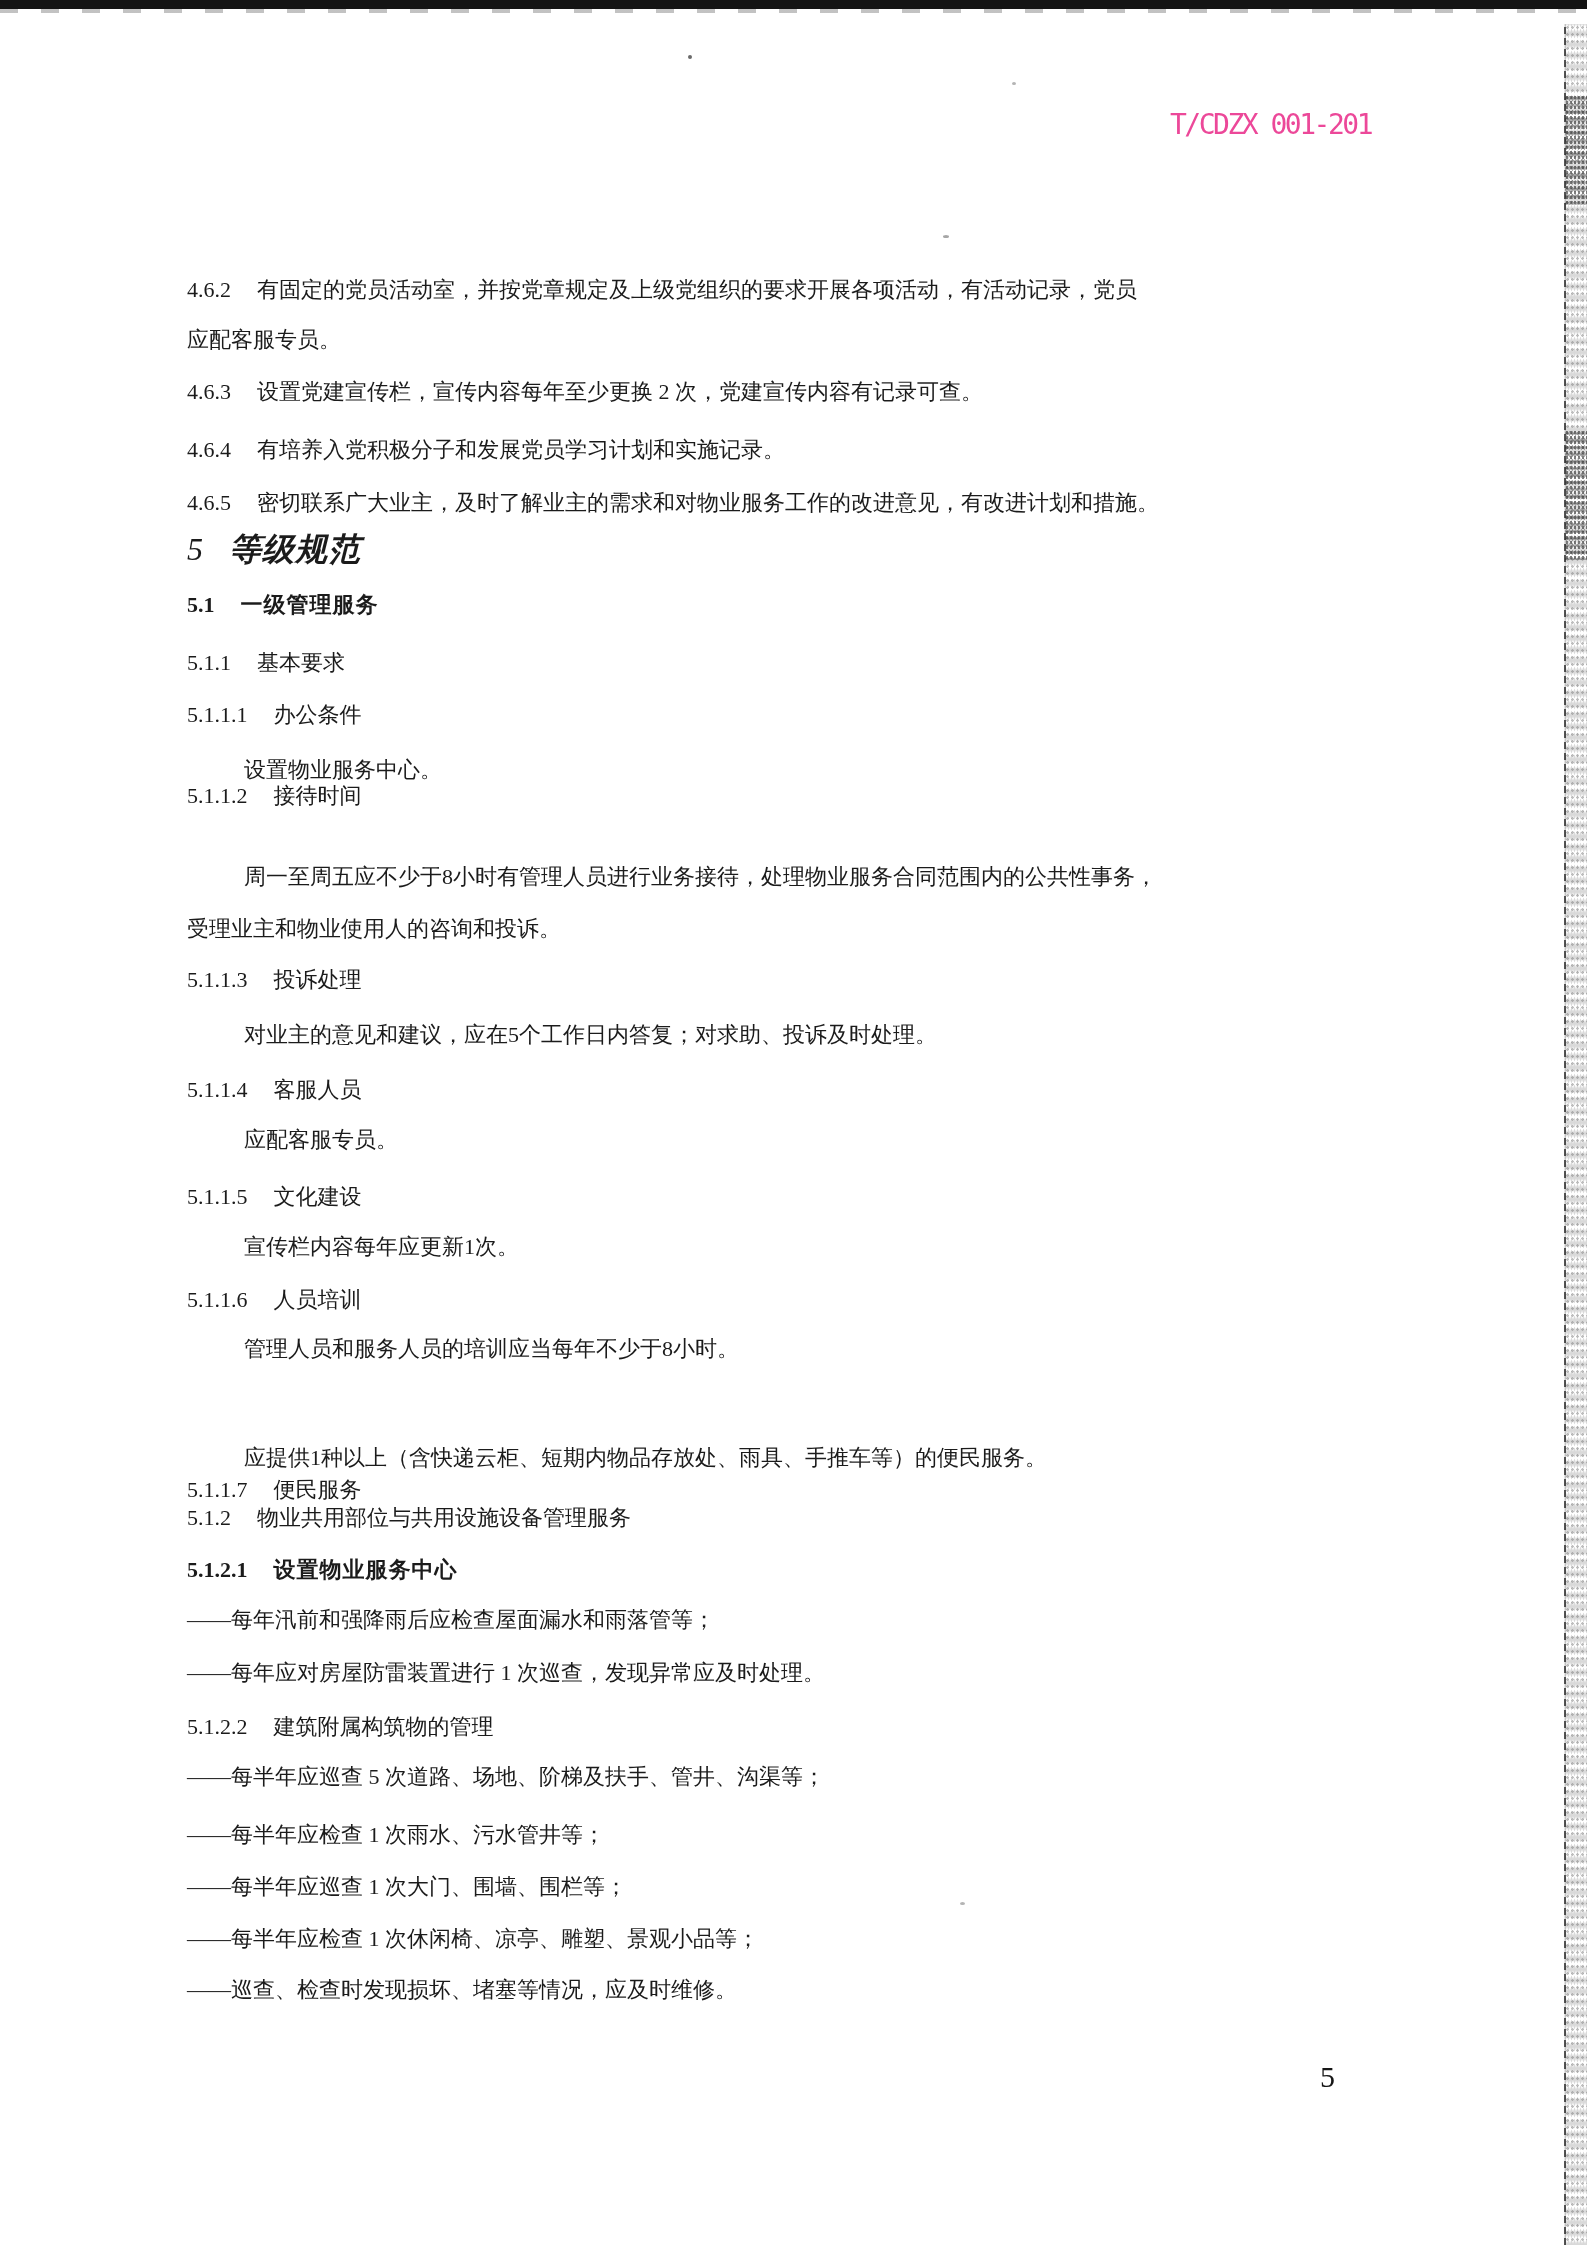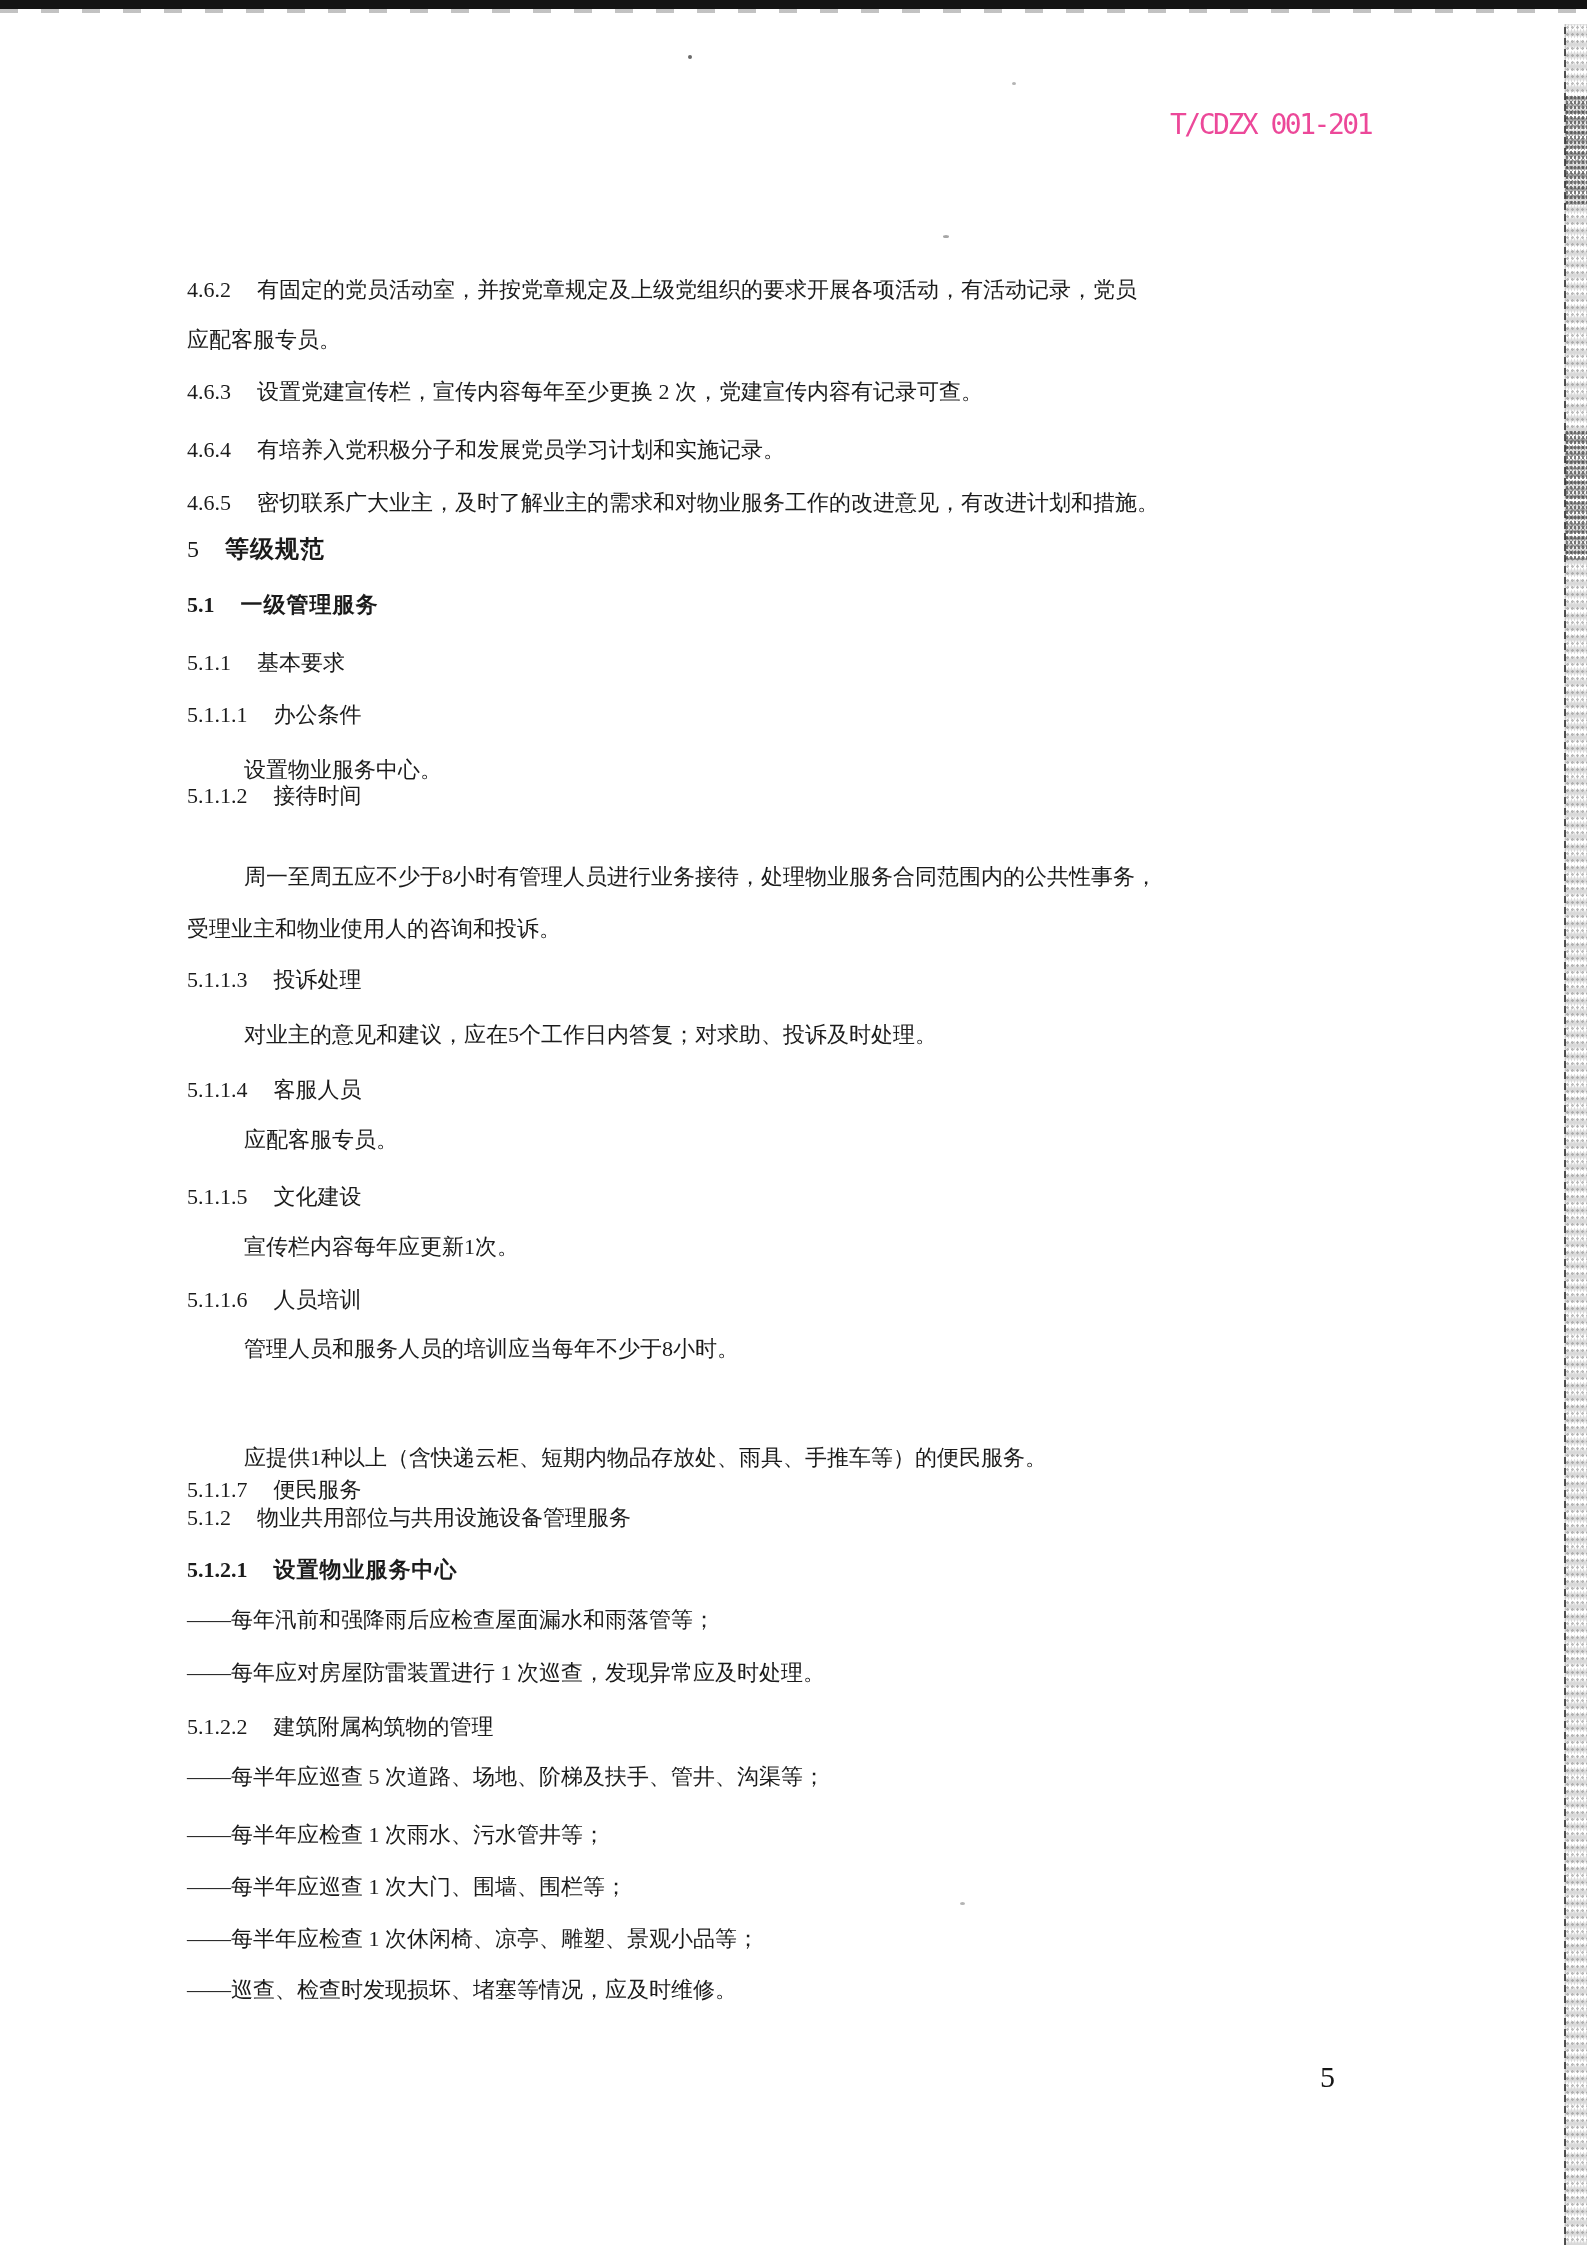--- a/index.html
+++ b/index.html
@@ -47,21 +47,21 @@
   .page-num{position:absolute;top:2060px;left:1320px;font-size:30px;color:#161616;}
   
   .ln{
     position:absolute;left:187px;width:1270px;height:44px;line-height:44px;
     font-size:22px;white-space:nowrap;color:#1b1b1b;
   }
   .ind{left:244px;}
   .num{margin-right:26px;}
   .b{font-weight:bold;}
   .hei{font-family:"Liberation Sans","DejaVu Sans",sans-serif;font-weight:700;letter-spacing:1px;}
-  .h1{font-size:24px;}
+  .h1{font-size:32px;font-style:italic;}
 </style>
 </head>
 <body>
 
 <div class="top-bar"></div>
 <div class="edge-band"></div>
 <div class="edge-band-dense" style="top:95px;height:110px;"></div>
 <div class="edge-band-dense" style="top:430px;height:130px;"></div>
 <div class="edge-line"></div>
 <div class="speck" style="left:688px;top:55px;width:4px;height:4px;"></div>

